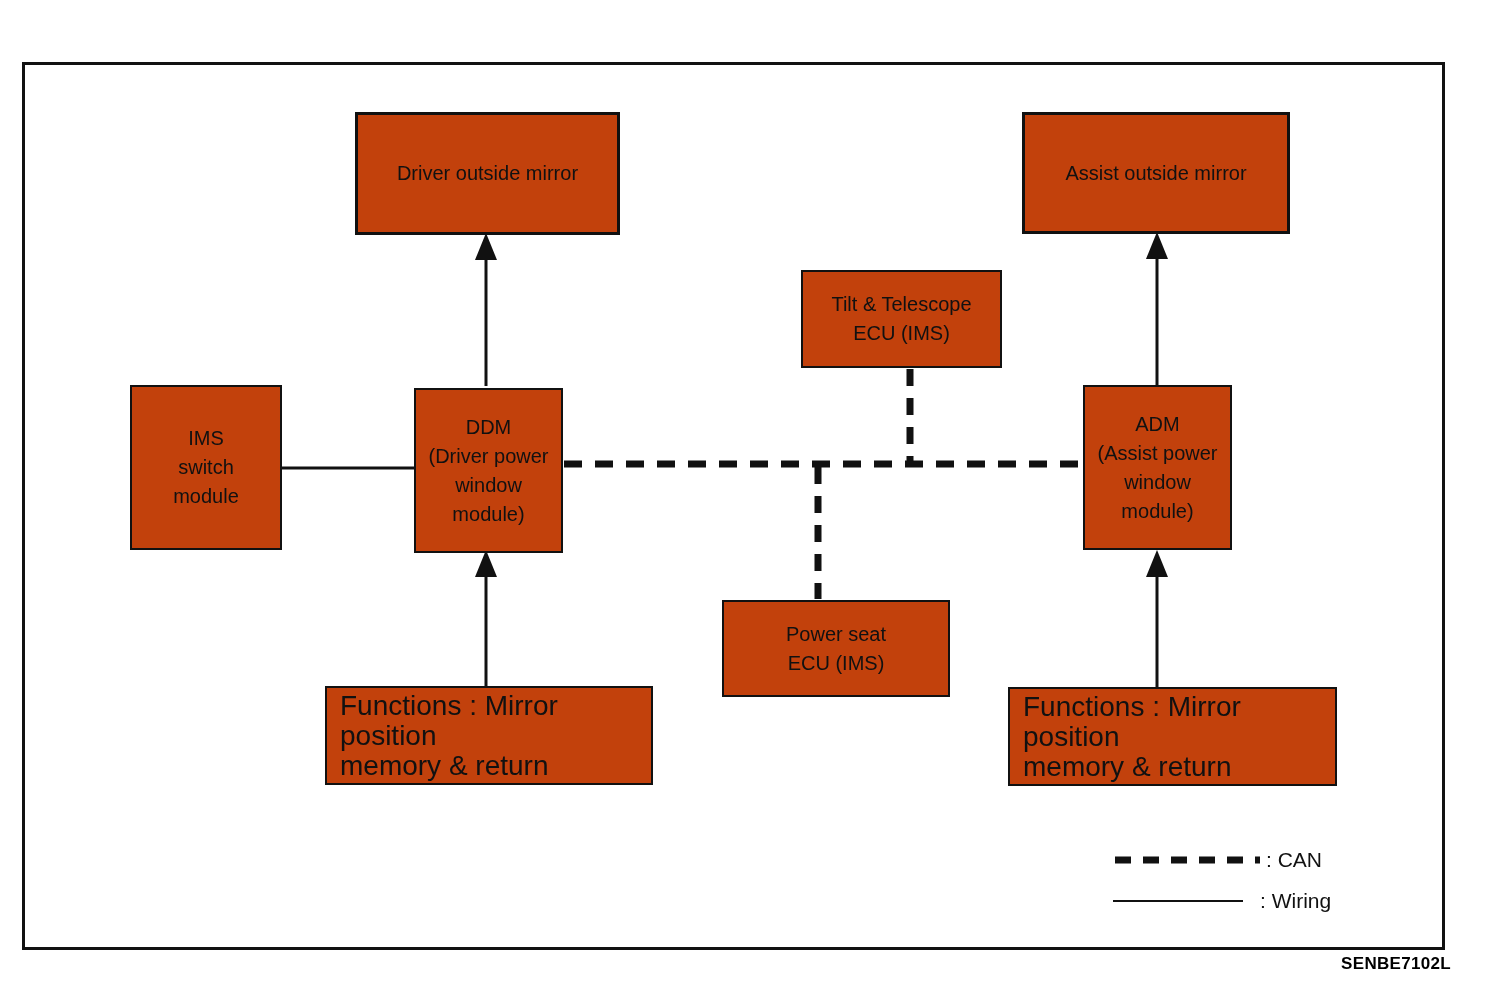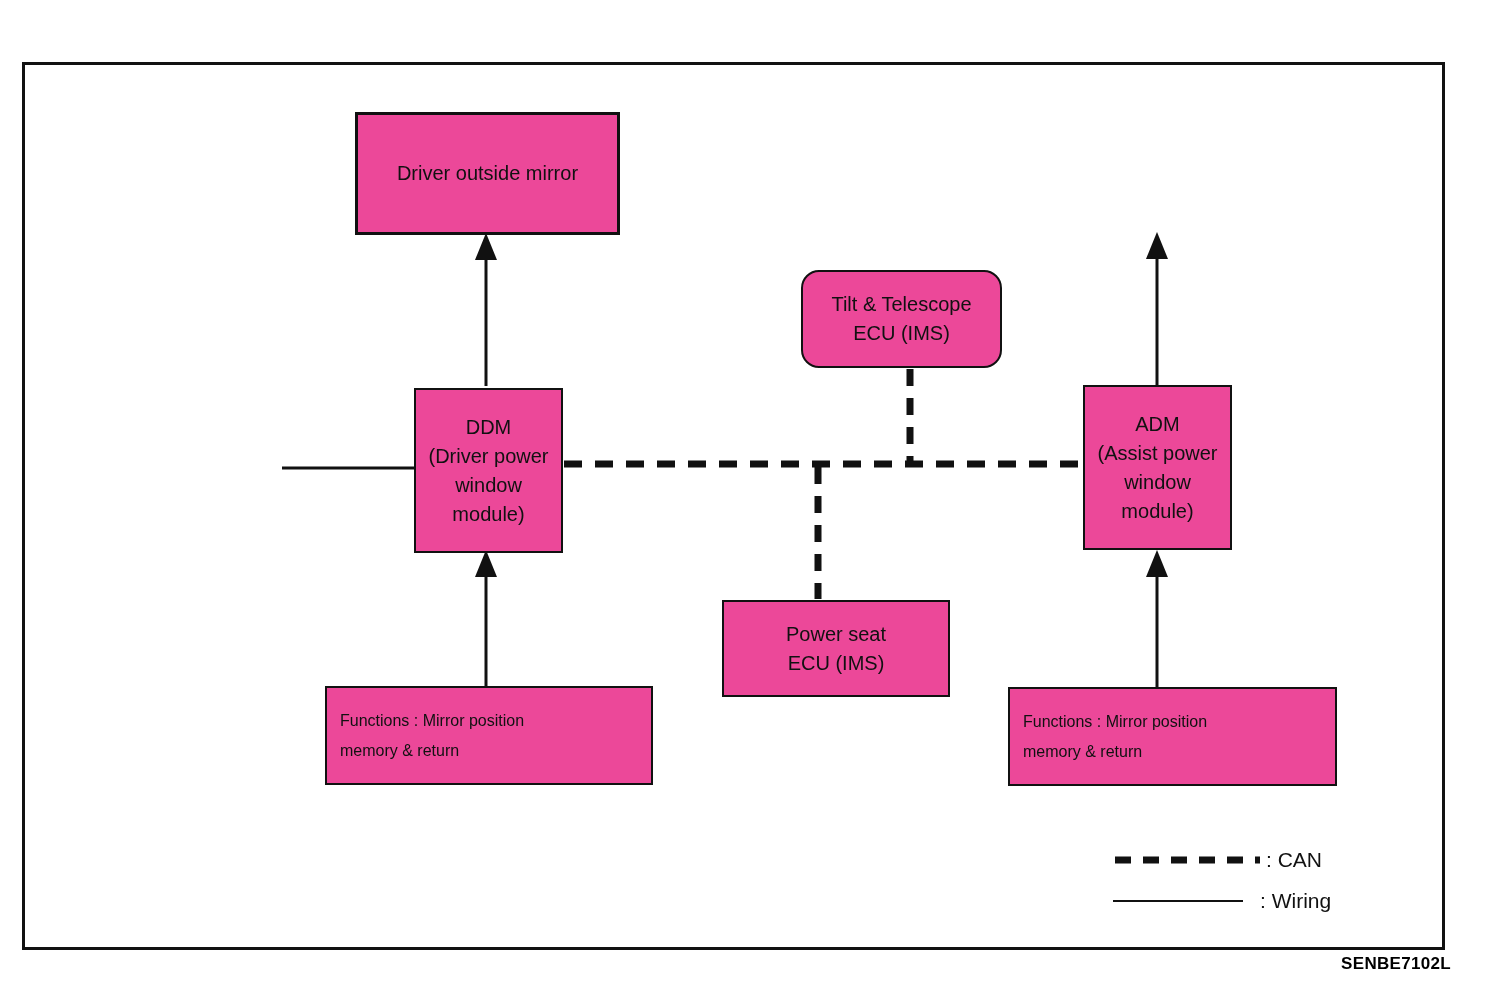--- a/index.html
+++ b/index.html
@@ -40,42 +40,42 @@
     position: absolute;
     left: 0;
     top: 0;
     width: 1504px;
     height: 990px;
   }
   .box {
     position: absolute;
     border: 2px solid #111111;
     box-sizing: border-box;
-    background: #ec4899;
+    background: #c2410c;
     display: flex;
     align-items: center;
     justify-content: center;
     text-align: center;
     font-size: 20px;
     line-height: 29px;
     color: #111111;
   }
   .box .box-label {
     white-space: pre-line;
   }
   .box.left-text {
     justify-content: flex-start;
     text-align: left;
     padding-left: 13px;
-    font-size: 16px;
+    font-size: 28px;
     line-height: 30px;
   }
   #box-driver-mirror   { left: 355px;  top: 112px; width: 265px; height: 123px; border-width: 3px; }
   #box-assist-mirror   { left: 1022px; top: 112px; width: 268px; height: 122px; border-width: 3px; }
-  #box-tilt-telescope  { left: 801px;  top: 270px; width: 201px; height: 98px; border-radius: 18px;  }
+  #box-tilt-telescope  { left: 801px;  top: 270px; width: 201px; height: 98px;  }
   #box-ims-switch      { left: 130px;  top: 385px; width: 152px; height: 165px; }
   #box-ddm             { left: 414px;  top: 388px; width: 149px; height: 165px; }
   #box-adm             { left: 1083px; top: 385px; width: 149px; height: 165px; }
   #box-power-seat      { left: 722px;  top: 600px; width: 228px; height: 97px;  }
   #box-functions-left  { left: 325px;  top: 686px; width: 328px; height: 99px;  }
   #box-functions-right { left: 1008px; top: 687px; width: 329px; height: 99px;  }
   .legend-row {
     position: absolute;
     display: flex;
     align-items: flex-end;
@@ -130,26 +130,34 @@
 
     <line x1="910" y1="369" x2="910" y2="461" stroke="#111111" stroke-width="7" stroke-dasharray="17 12"></line>
 
     <line x1="818" y1="467" x2="818" y2="599" stroke="#111111" stroke-width="7" stroke-dasharray="17 12"></line>
   </svg>
 
   <div class="box" id="box-driver-mirror">
     <span class="box-label">Driver outside mirror</span>
   </div>
 
+  <div class="box" id="box-assist-mirror">
+    <span class="box-label">Assist outside mirror</span>
+  </div>
 
   <div class="box" id="box-tilt-telescope">
     <span class="box-label">Tilt &amp; Telescope
 ECU (IMS)</span>
   </div>
 
+  <div class="box" id="box-ims-switch">
+    <span class="box-label">IMS
+switch
+module</span>
+  </div>
 
   <div class="box" id="box-ddm">
     <span class="box-label">DDM
 (Driver power
 window
 module)</span>
   </div>
 
   <div class="box" id="box-adm">
     <span class="box-label">ADM

